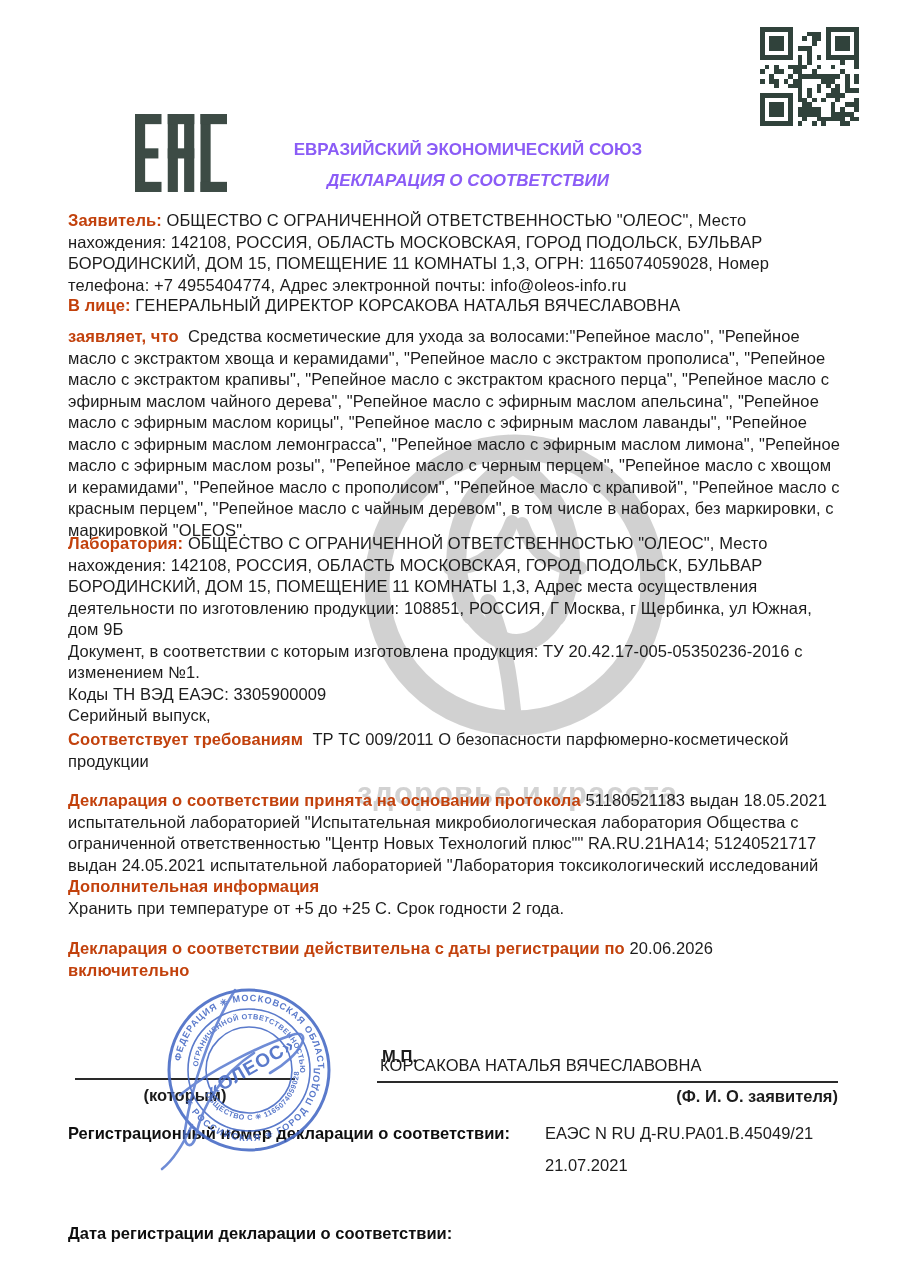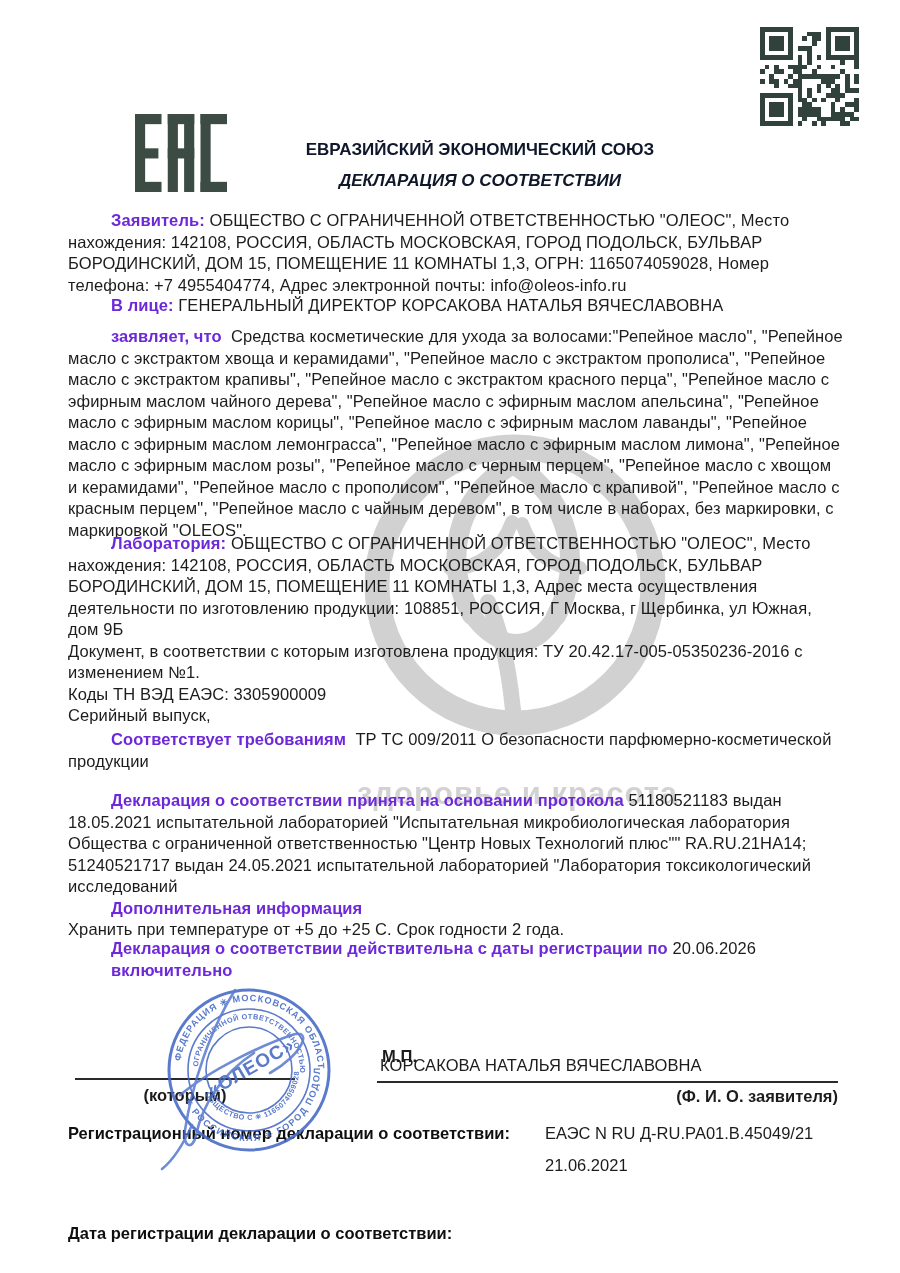--- a/index.html
+++ b/index.html
@@ -3,22 +3,22 @@
 <meta charset="utf-8">
 <style>
   html,body{margin:0;padding:0;background:#e8e8e8;}
   .page{
     position:relative;width:900px;height:1273px;background:#ffffff;
     font-family:"Liberation Sans","DejaVu Sans",sans-serif;
     color:#1c1c1c;overflow:hidden;margin:0 auto;
   }
   .abs{position:absolute;}
   .body-text{font-size:16.5px;line-height:21.5px;letter-spacing:.1px;}
-  .body-text b{color:#6d28d9;margin-left:43px;}
-  .hdr{width:840px;left:60px;text-align:center;font-weight:bold;font-size:17px;color:#0f172a;z-index:2;}
+  .body-text b{color:#c2410c;}
+  .hdr{width:840px;left:48px;text-align:center;font-weight:bold;font-size:17px;color:#8b5cf6;z-index:2;}
   .blk{left:68px;width:775px;z-index:2;}
   .wm{z-index:1;pointer-events:none;}
   .sigline{height:2px;background:#2a2a2a;z-index:2;}
   .caption{font-weight:bold;font-size:16.5px;text-align:center;z-index:2;}
   .regrow-label{font-weight:bold;font-size:16.5px;z-index:2;color:#0f0f0f;}
   .regrow-value{font-size:16.5px;z-index:2;}
   .brand-wm{font-weight:bold;font-size:97px;color:#9f9f9f;opacity:.62;letter-spacing:3px;z-index:1;}
   .tagline-wm{font-weight:bold;font-size:31px;color:#c4c4c4;opacity:.75;letter-spacing:1px;z-index:1;margin-left:39px;}
   svg{display:block;}
   .z3{z-index:3;}
@@ -378,15 +378,15 @@
 
   <div class="abs sigline" style="left:75px;top:1078px;width:220px;"></div>
   <div class="abs sigline" style="left:377px;top:1081px;width:461px;"></div>
 
   <div class="abs caption" style="left:75px;top:1086px;width:220px;">(которым)</div>
   <div class="abs caption" style="left:377px;top:1087px;width:461px;text-align:right;">(Ф. И. О. заявителя)</div>
 
   <div class="abs regrow-label" style="left:68px;top:1124px;">Регистрационный номер декларации о соответствии:</div>
   <div class="abs regrow-value" style="left:545px;top:1124px;">ЕАЭС N RU Д-RU.РА01.В.45049/21</div>
   <div class="abs regrow-label" style="left:68px;top:1224px;">Дата регистрации декларации о соответствии:</div>
-  <div class="abs regrow-value" style="left:545px;top:1156px;">21.06.2021</div>
+  <div class="abs regrow-value" style="left:545px;top:1156px;">21.07.2021</div>
 
 </div>
 
 </body></html>

